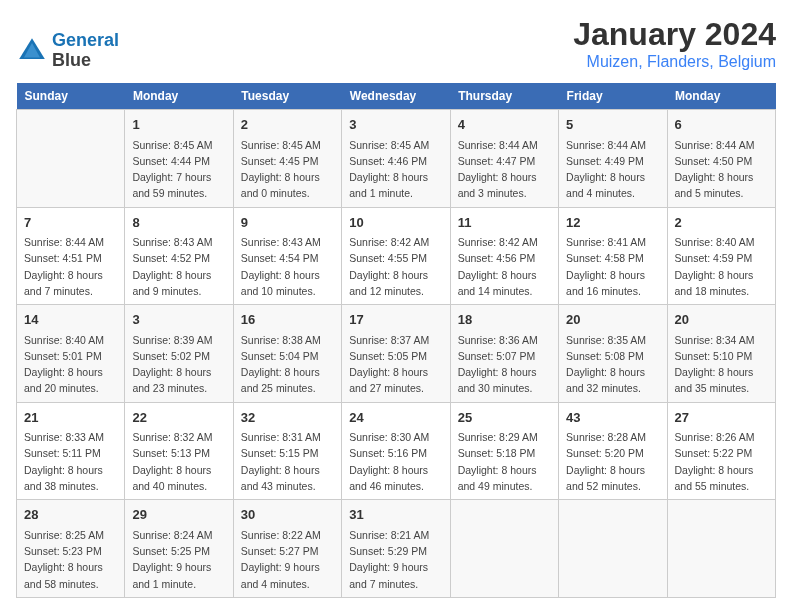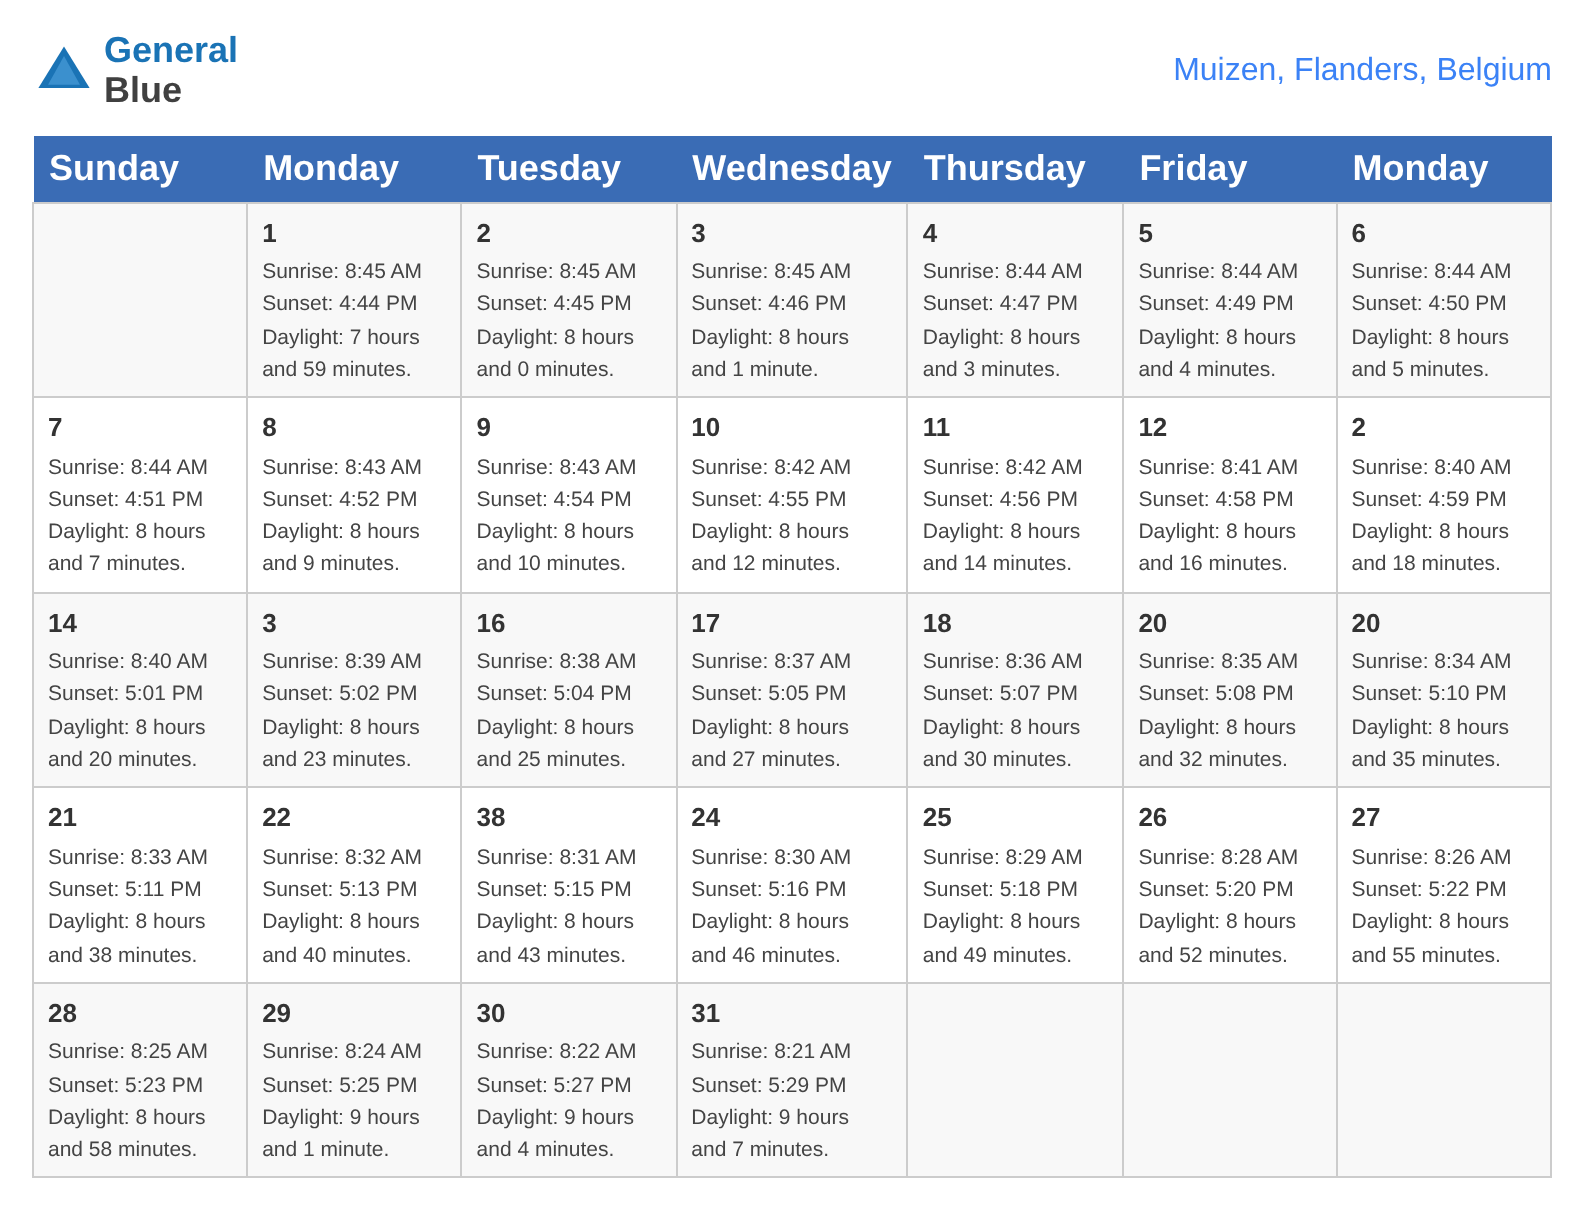--- a/index.html
+++ b/index.html
@@ -6,21 +6,21 @@
     body {
       font-family: Arial, sans-serif;
       background: #fff;
       width: 792px;
       min-height: 612px;
       padding: 16px;
     }
     .header {
       display: flex;
       justify-content: space-between;
-      align-items: center;
+      align-items: flex-end;
       margin-bottom: 12px;
     }
     .logo {
       display: flex;
       align-items: center;
       gap: 4px;
     }
     .logo-text {
       font-size: 18px;
       font-weight: bold;
@@ -50,21 +50,21 @@
     table {
       width: 100%;
       border-collapse: collapse;
       font-size: 11.5px;
     }
     thead tr th {
       background: #3a6cb5;
       color: #fff;
       padding: 6px 8px;
       text-align: left;
-      font-size: 18px;
+      font-size: 12px;
       font-weight: bold;
     }
     tbody tr td {
       border: 1px solid #ccc;
       padding: 5px 7px;
       vertical-align: top;
       min-height: 80px;
       width: 14.28%;
       color: #333;
       line-height: 1.5;
@@ -95,20 +95,21 @@
     <svg class="logo-icon" viewBox="0 0 40 40">
       <polygon points="20,4 36,30 4,30" fill="#1a73b5"></polygon>
       <polygon points="20,10 30,28 10,28" fill="#5baee8" opacity="0.5"></polygon>
     </svg>
     <div class="logo-text">
       <div><span>General</span></div>
       <div><span style="color:#404040;">Blue</span></div>
     </div>
   </div>
   <div class="title-block">
+    <h1>January 2024</h1>
     <h2>Muizen, Flanders, Belgium</h2>
   </div>
 </div>
 
 <table>
   <thead>
     <tr>
     <th>Sunday</th>
         <th>Monday</th>
         <th>Tuesday</th>
@@ -209,33 +210,33 @@
       <tr>
         <td>
           <span class="day-num">21</span>
           <div class="day-info">Sunrise: 8:33 AM<br>Sunset: 5:11 PM<br>Daylight: 8 hours<br>and 38 minutes.</div>
         </td>
         <td>
           <span class="day-num">22</span>
           <div class="day-info">Sunrise: 8:32 AM<br>Sunset: 5:13 PM<br>Daylight: 8 hours<br>and 40 minutes.</div>
         </td>
         <td>
-          <span class="day-num">38</span>
+          <span class="day-num">32</span>
           <div class="day-info">Sunrise: 8:31 AM<br>Sunset: 5:15 PM<br>Daylight: 8 hours<br>and 43 minutes.</div>
         </td>
         <td>
           <span class="day-num">24</span>
           <div class="day-info">Sunrise: 8:30 AM<br>Sunset: 5:16 PM<br>Daylight: 8 hours<br>and 46 minutes.</div>
         </td>
         <td>
           <span class="day-num">25</span>
           <div class="day-info">Sunrise: 8:29 AM<br>Sunset: 5:18 PM<br>Daylight: 8 hours<br>and 49 minutes.</div>
         </td>
         <td>
-          <span class="day-num">26</span>
+          <span class="day-num">43</span>
           <div class="day-info">Sunrise: 8:28 AM<br>Sunset: 5:20 PM<br>Daylight: 8 hours<br>and 52 minutes.</div>
         </td>
         <td>
           <span class="day-num">27</span>
           <div class="day-info">Sunrise: 8:26 AM<br>Sunset: 5:22 PM<br>Daylight: 8 hours<br>and 55 minutes.</div>
         </td>
       </tr>
       <tr>
         <td>
           <span class="day-num">28</span>

